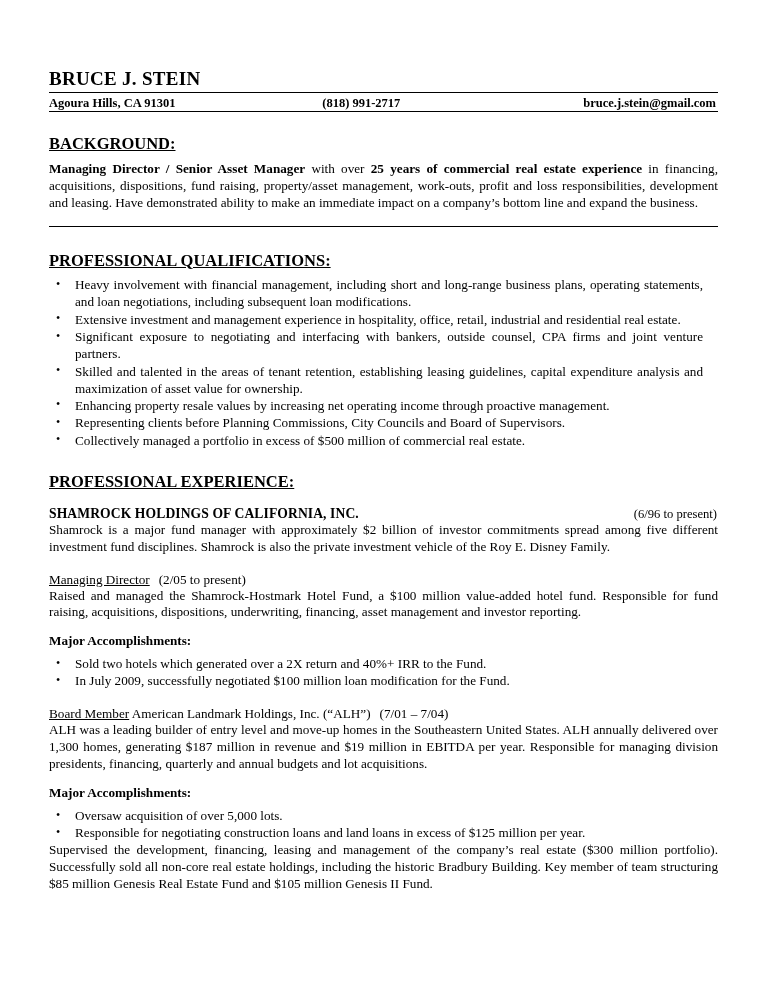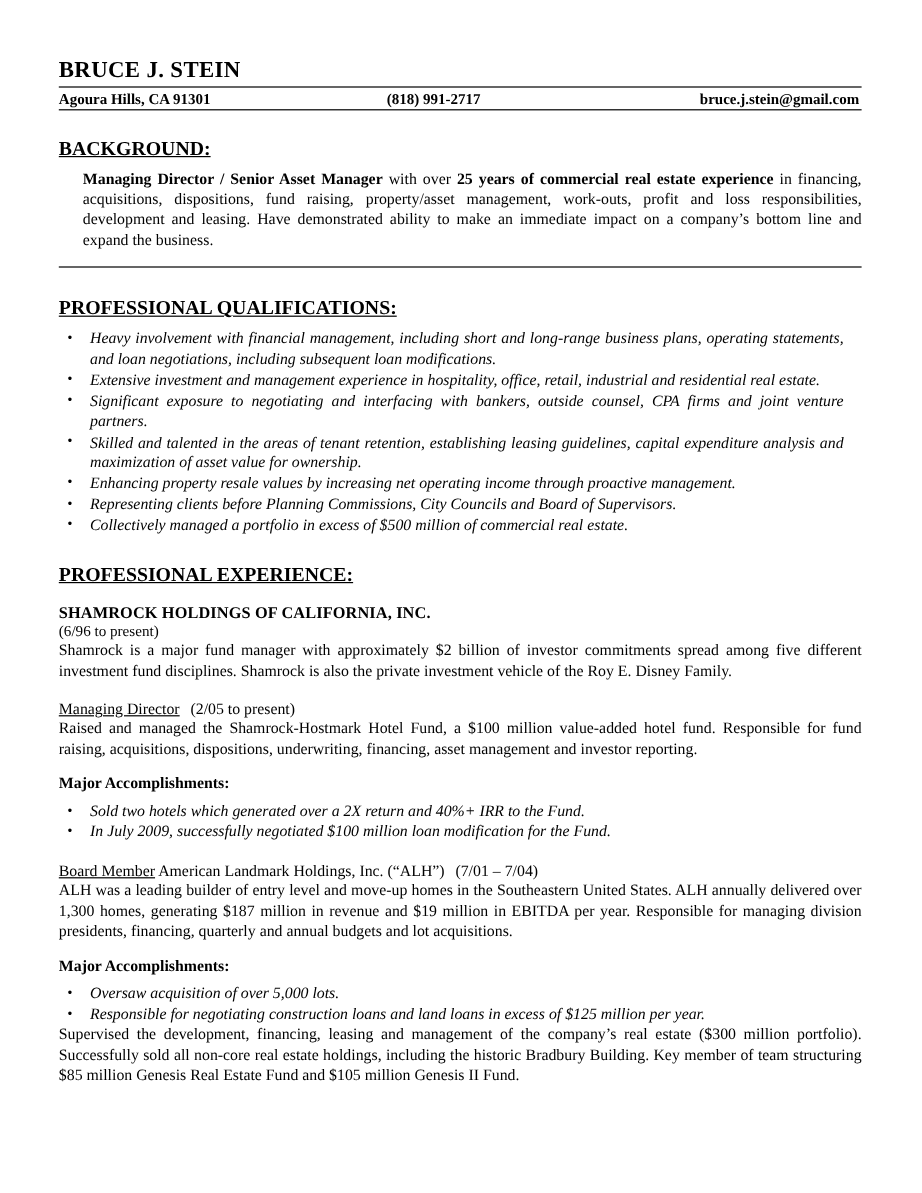--- a/index.html
+++ b/index.html
@@ -11,21 +11,21 @@
     width: 768px;
     height: 994px;
     font-family: "Liberation Serif", "DejaVu Serif", serif;
     color: #000000;
     -webkit-font-smoothing: antialiased;
   }
   .page {
     width: 768px;
     height: 938px;
     box-sizing: border-box;
-    padding: 48px 50px 0 49px;
+    padding: 68px 50px 0 49px;
     position: relative;
     background: #ffffff;
   }
   
   .name {
     font-size: 19px;
     font-weight: bold;
     letter-spacing: 0.3px;
     line-height: 1.15;
     margin: 0 0 2px 0;
@@ -72,29 +72,28 @@
   .sec-qual { margin-top: 24px; }
   .sec-exp { margin-top: 22px; }
 
   
   p.body {
     font-size: 13.2px;
     line-height: 1.285;
     text-align: justify;
     margin: 0;
   }
-  p.bg-para { margin-top: 7px; margin-left: 20px; }
+  p.bg-para { margin-top: 7px; }
   .divider-gap { margin-top: 14px; }
 
   
   ul.bullets {
     list-style: none;
     margin: 7px 15px 0 0;
     padding: 0;
-    font-style: italic;
   }
   ul.bullets li {
     position: relative;
     padding-left: 26px;
     font-size: 13.2px;
     line-height: 1.285;
     text-align: justify;
     margin: 0 0 0.5px 0;
   }
   ul.bullets li::before {
@@ -105,21 +104,20 @@
     font-size: 12px;
     line-height: 1.33;
   }
   ul.tight li { margin-bottom: 0; }
 
   
   .employer-row {
     display: flex;
     align-items: baseline;
     margin-top: 14px;
-    flex-direction: column;
   }
   .employer-name {
     font-size: 13.6px;
     font-weight: bold;
     flex: 1 1 auto;
     letter-spacing: 0.1px;
   }
   .employer-date {
     font-size: 12.6px;
     flex: 0 0 auto;

